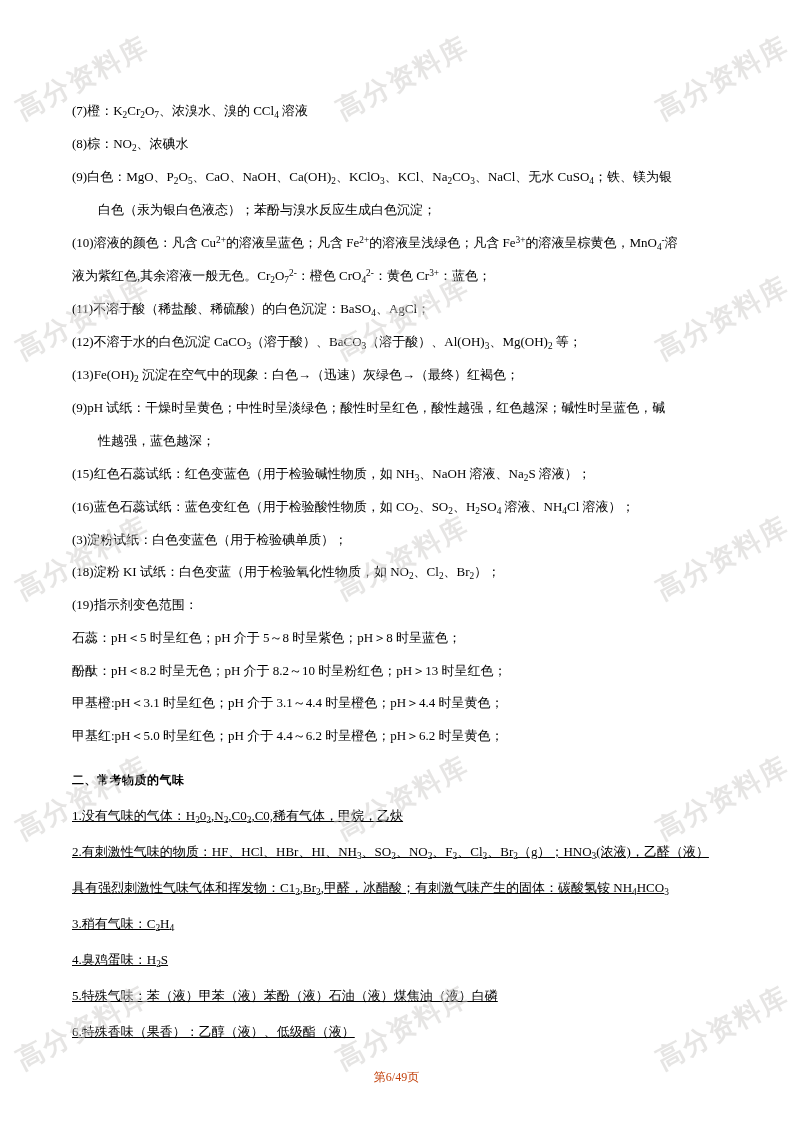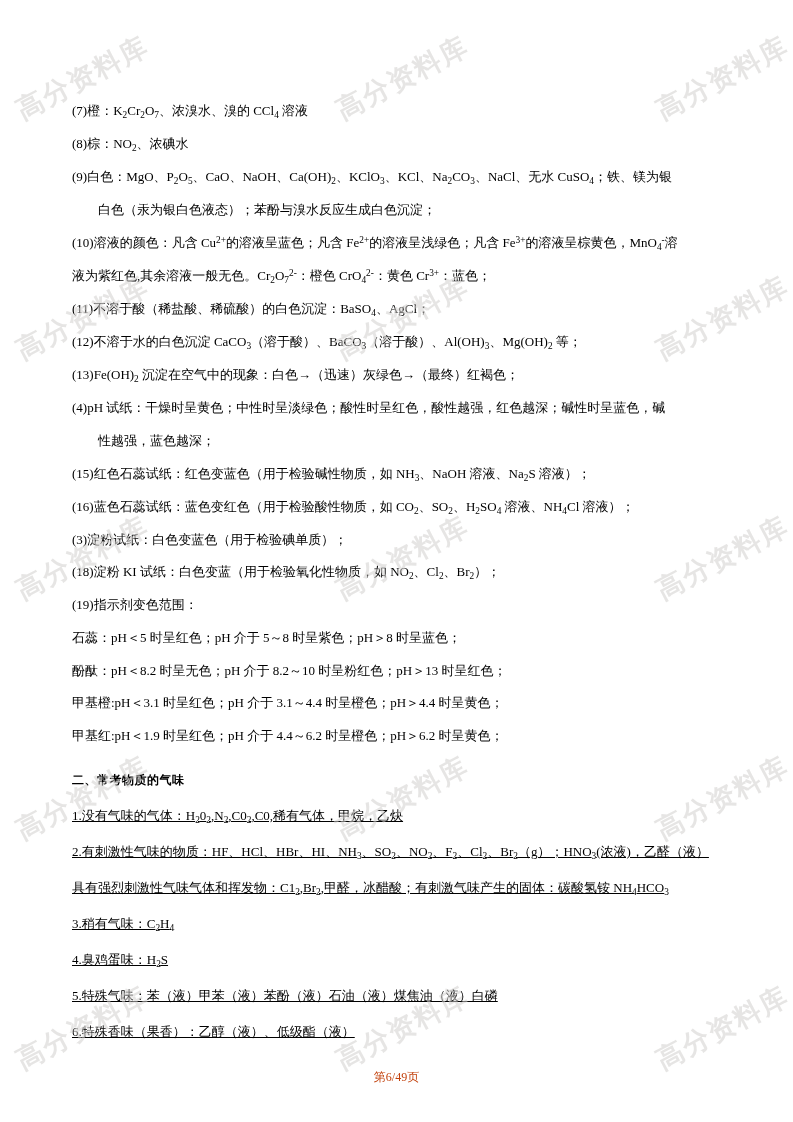--- a/index.html
+++ b/index.html
@@ -100,31 +100,31 @@
     <div id="list-section">
         <p class="line"><span>(7)橙：K<sub>2</sub>Cr<sub>2</sub>O<sub>7</sub>、浓溴水、溴的 CCl<sub>4</sub> 溶液</span></p>
         <p class="line"><span>(8)棕：NO<sub>2</sub>、浓碘水</span></p>
         <p class="line"><span>(9)白色：MgO、P<sub>2</sub>O<sub>5</sub>、CaO、NaOH、Ca(OH)<sub>2</sub>、KClO<sub>3</sub>、KCl、Na<sub>2</sub>CO<sub>3</sub>、NaCl、无水 CuSO<sub>4</sub>；铁、镁为银</span></p>
         <p class="line"><span class="indent"></span><span>白色（汞为银白色液态）；苯酚与溴水反应生成白色沉淀；</span></p>
         <p class="line"><span>(10)溶液的颜色：凡含 Cu<sup>2+</sup>的溶液呈蓝色；凡含 Fe<sup>2+</sup>的溶液呈浅绿色；凡含 Fe<sup>3+</sup>的溶液呈棕黄色，MnO<sub>4</sub><sup>-</sup>溶</span></p>
         <p class="line"><span>液为紫红色,其余溶液一般无色。Cr<sub>2</sub>O<sub>7</sub><sup>2-</sup>：橙色 CrO<sub>4</sub><sup>2-</sup>：黄色 Cr<sup>3+</sup>：蓝色；</span></p>
         <p class="line"><span>(11)不溶于酸（稀盐酸、稀硫酸）的白色沉淀：BaSO<sub>4</sub>、AgCl；</span></p>
         <p class="line"><span>(12)不溶于水的白色沉淀 CaCO<sub>3</sub>（溶于酸）、BaCO<sub>3</sub>（溶于酸）、Al(OH)<sub>3</sub>、Mg(OH)<sub>2</sub> 等；</span></p>
         <p class="line"><span>(13)Fe(OH)<sub>2</sub> 沉淀在空气中的现象：白色→（迅速）灰绿色→（最终）红褐色；</span></p>
-        <p class="line"><span>(4)pH 试纸：干燥时呈黄色；中性时呈淡绿色；酸性时呈红色，酸性越强，红色越深；碱性时呈蓝色，碱</span></p>
+        <p class="line"><span>(9)pH 试纸：干燥时呈黄色；中性时呈淡绿色；酸性时呈红色，酸性越强，红色越深；碱性时呈蓝色，碱</span></p>
         <p class="line"><span class="indent"></span><span>性越强，蓝色越深；</span></p>
         <p class="line"><span>(15)红色石蕊试纸：红色变蓝色（用于检验碱性物质，如 NH<sub>3</sub>、NaOH 溶液、Na<sub>2</sub>S 溶液）；</span></p>
         <p class="line"><span>(16)蓝色石蕊试纸：蓝色变红色（用于检验酸性物质，如 CO<sub>2</sub>、SO<sub>2</sub>、H<sub>2</sub>SO<sub>4</sub> 溶液、NH<sub>4</sub>Cl 溶液）；</span></p>
         <p class="line"><span>(3)淀粉试纸：白色变蓝色（用于检验碘单质）；</span></p>
         <p class="line"><span>(18)淀粉 KI 试纸：白色变蓝（用于检验氧化性物质，如 NO<sub>2</sub>、Cl<sub>2</sub>、Br<sub>2</sub>）；</span></p>
         <p class="line"><span>(19)指示剂变色范围：</span></p>
         <p class="line"><span>石蕊：pH＜5 时呈红色；pH 介于 5～8 时呈紫色；pH＞8 时呈蓝色；</span></p>
         <p class="line"><span>酚酞：pH＜8.2 时呈无色；pH 介于 8.2～10 时呈粉红色；pH＞13 时呈红色；</span></p>
         <p class="line"><span>甲基橙:pH＜3.1 时呈红色；pH 介于 3.1～4.4 时呈橙色；pH＞4.4 时呈黄色；</span></p>
-        <p class="line"><span>甲基红:pH＜1.9 时呈红色；pH 介于 4.4～6.2 时呈橙色；pH＞6.2 时呈黄色；</span></p>
+        <p class="line"><span>甲基红:pH＜5.0 时呈红色；pH 介于 4.4～6.2 时呈橙色；pH＞6.2 时呈黄色；</span></p>
       </div>
 
     <div class="section-title">二、常考物质的气味</div>
 
     <div id="sec2-section" class="sec2">
         <p class="line"><span>1.没有气味的气体：H<sub>2</sub>0<sub>2</sub>,N<sub>2</sub>,C0<sub>2</sub>,C0,稀有气体，甲烷，乙炔</span></p>
         <p class="line"><span>2.有刺激性气味的物质：HF、HCl、HBr、HI、NH<sub>3</sub>、SO<sub>2</sub>、NO<sub>2</sub>、F<sub>2</sub>、Cl<sub>2</sub>、Br<sub>2</sub>（g）；HNO<sub>3</sub>(浓液)，乙醛（液）</span></p>
         <p class="line"><span>具有强烈刺激性气味气体和挥发物：C1<sub>2</sub>,Br<sub>2</sub>,甲醛，冰醋酸；有刺激气味产生的固体：碳酸氢铵 NH<sub>4</sub>HCO<sub>3</sub></span></p>
         <p class="line"><span>3.稍有气味：C<sub>2</sub>H<sub>4</sub></span></p>
         <p class="line"><span>4.臭鸡蛋味：H<sub>2</sub>S</span></p>

